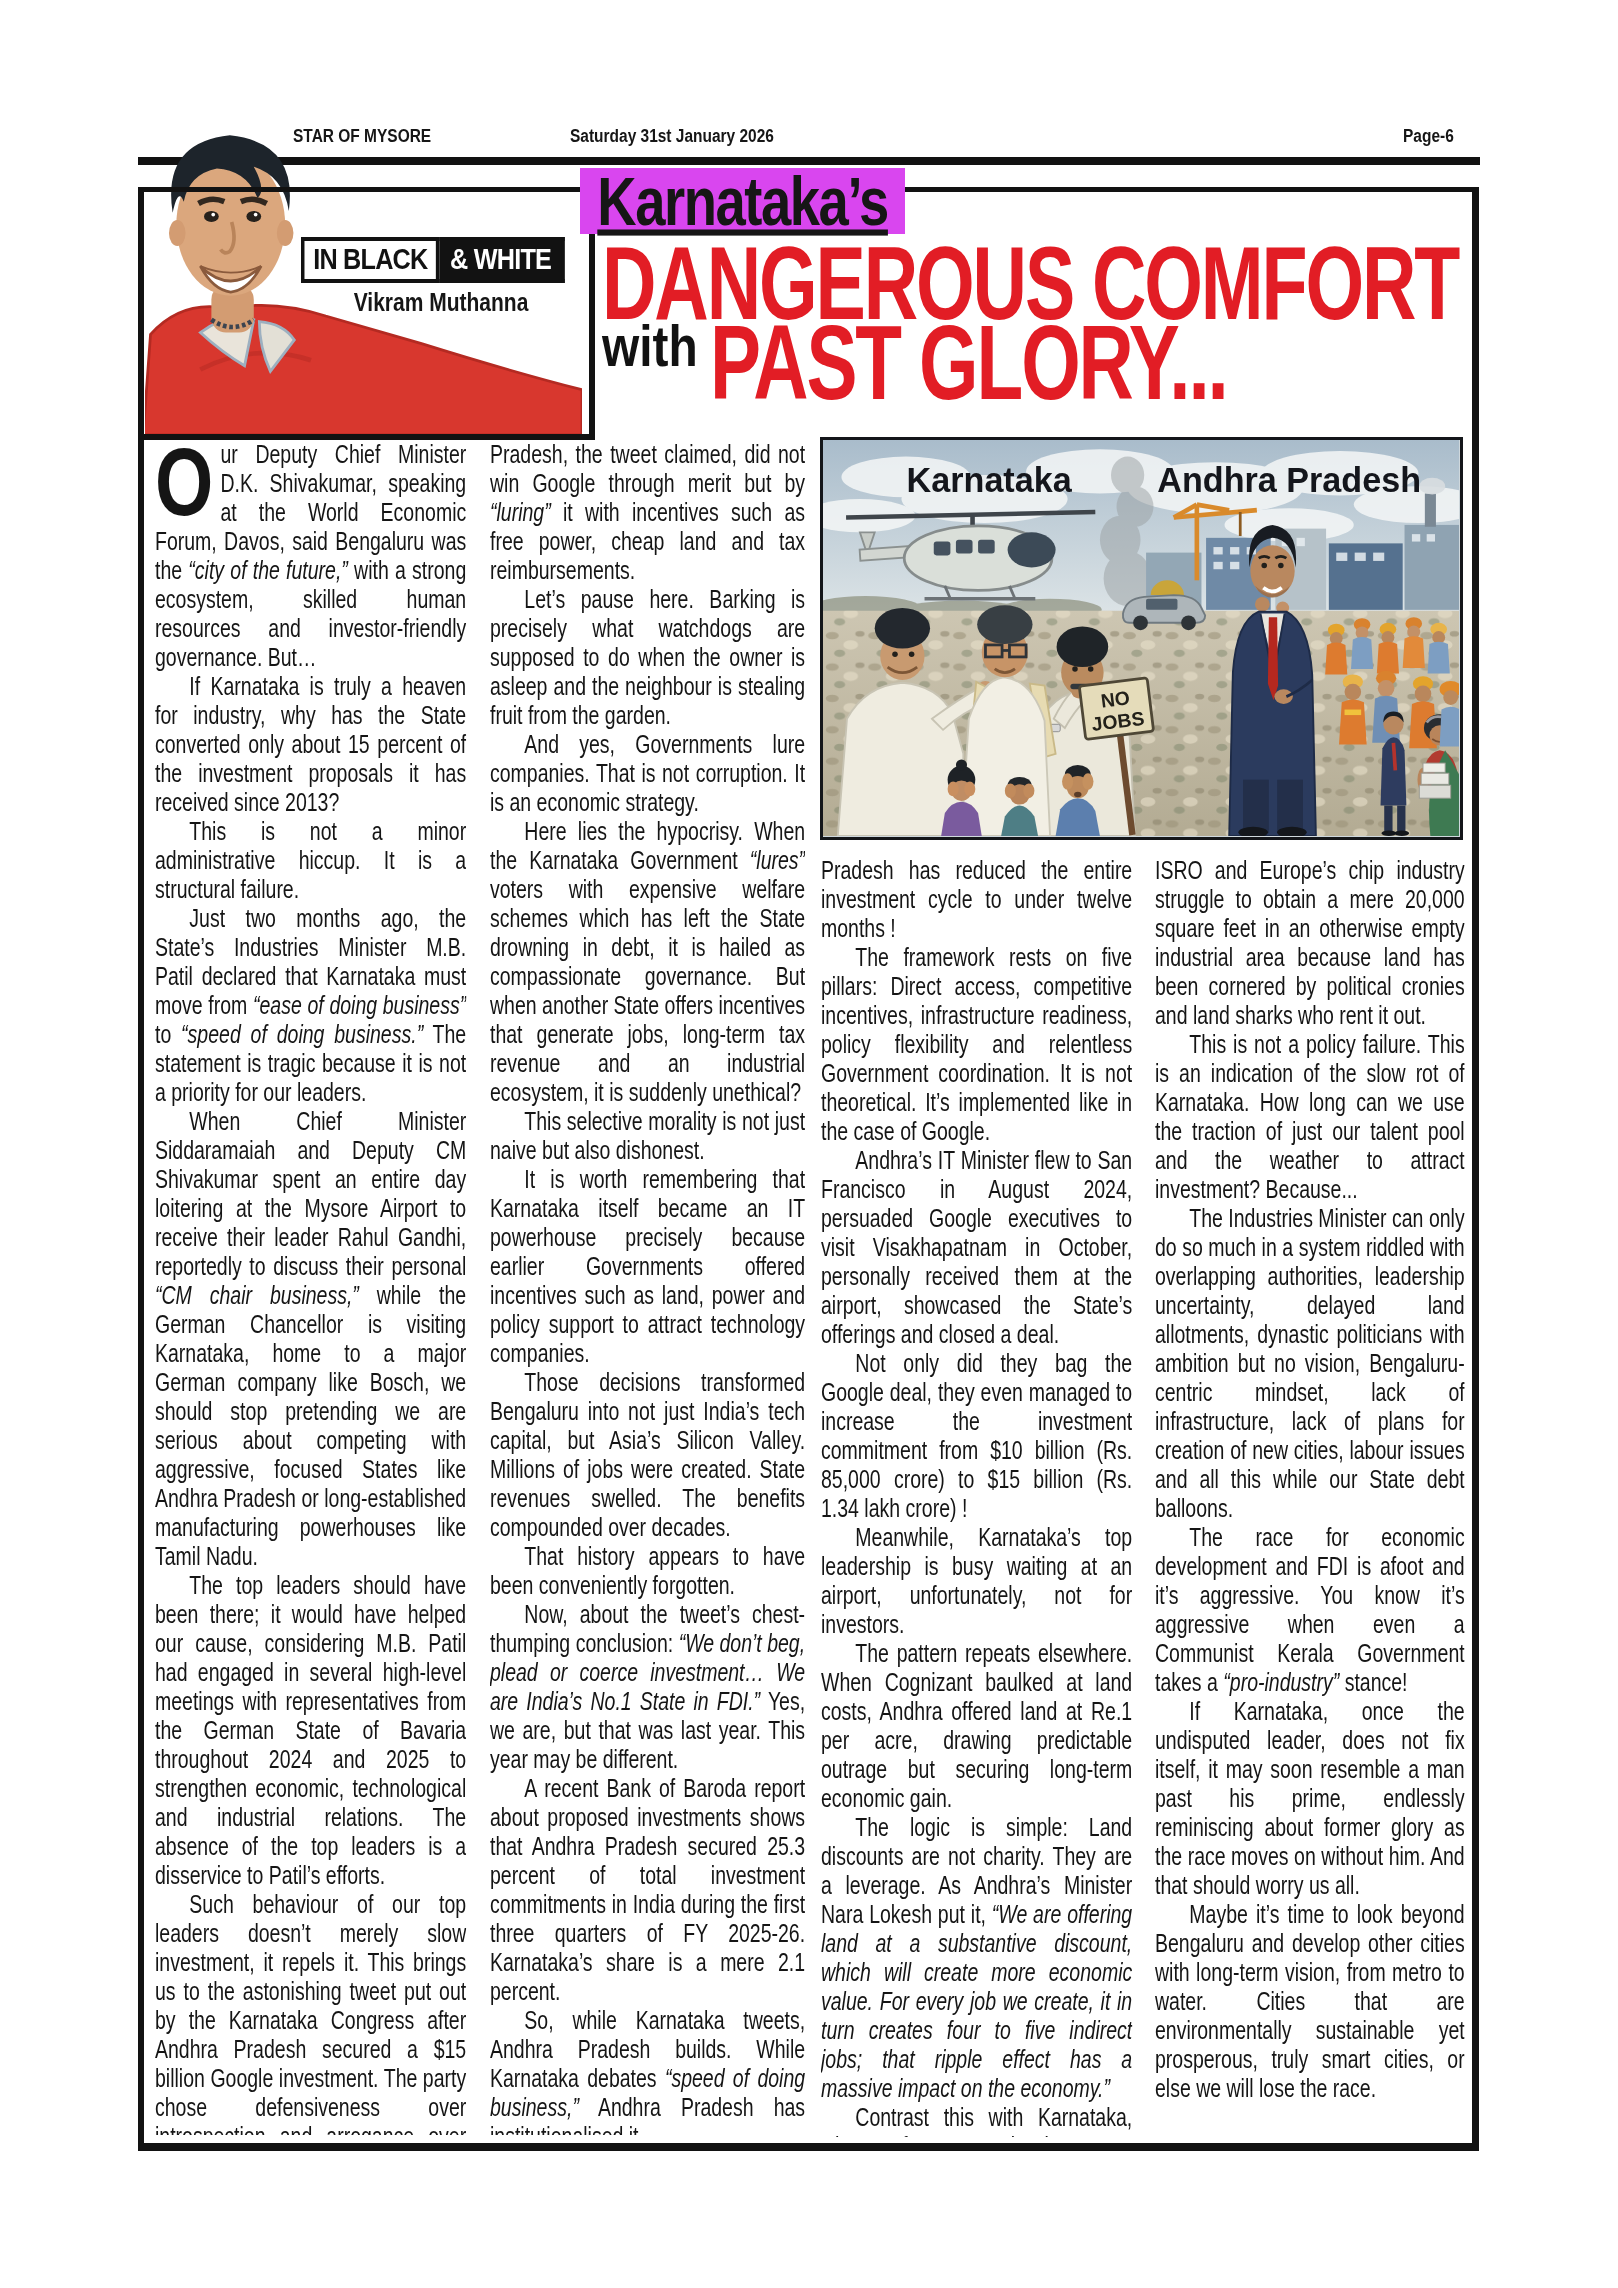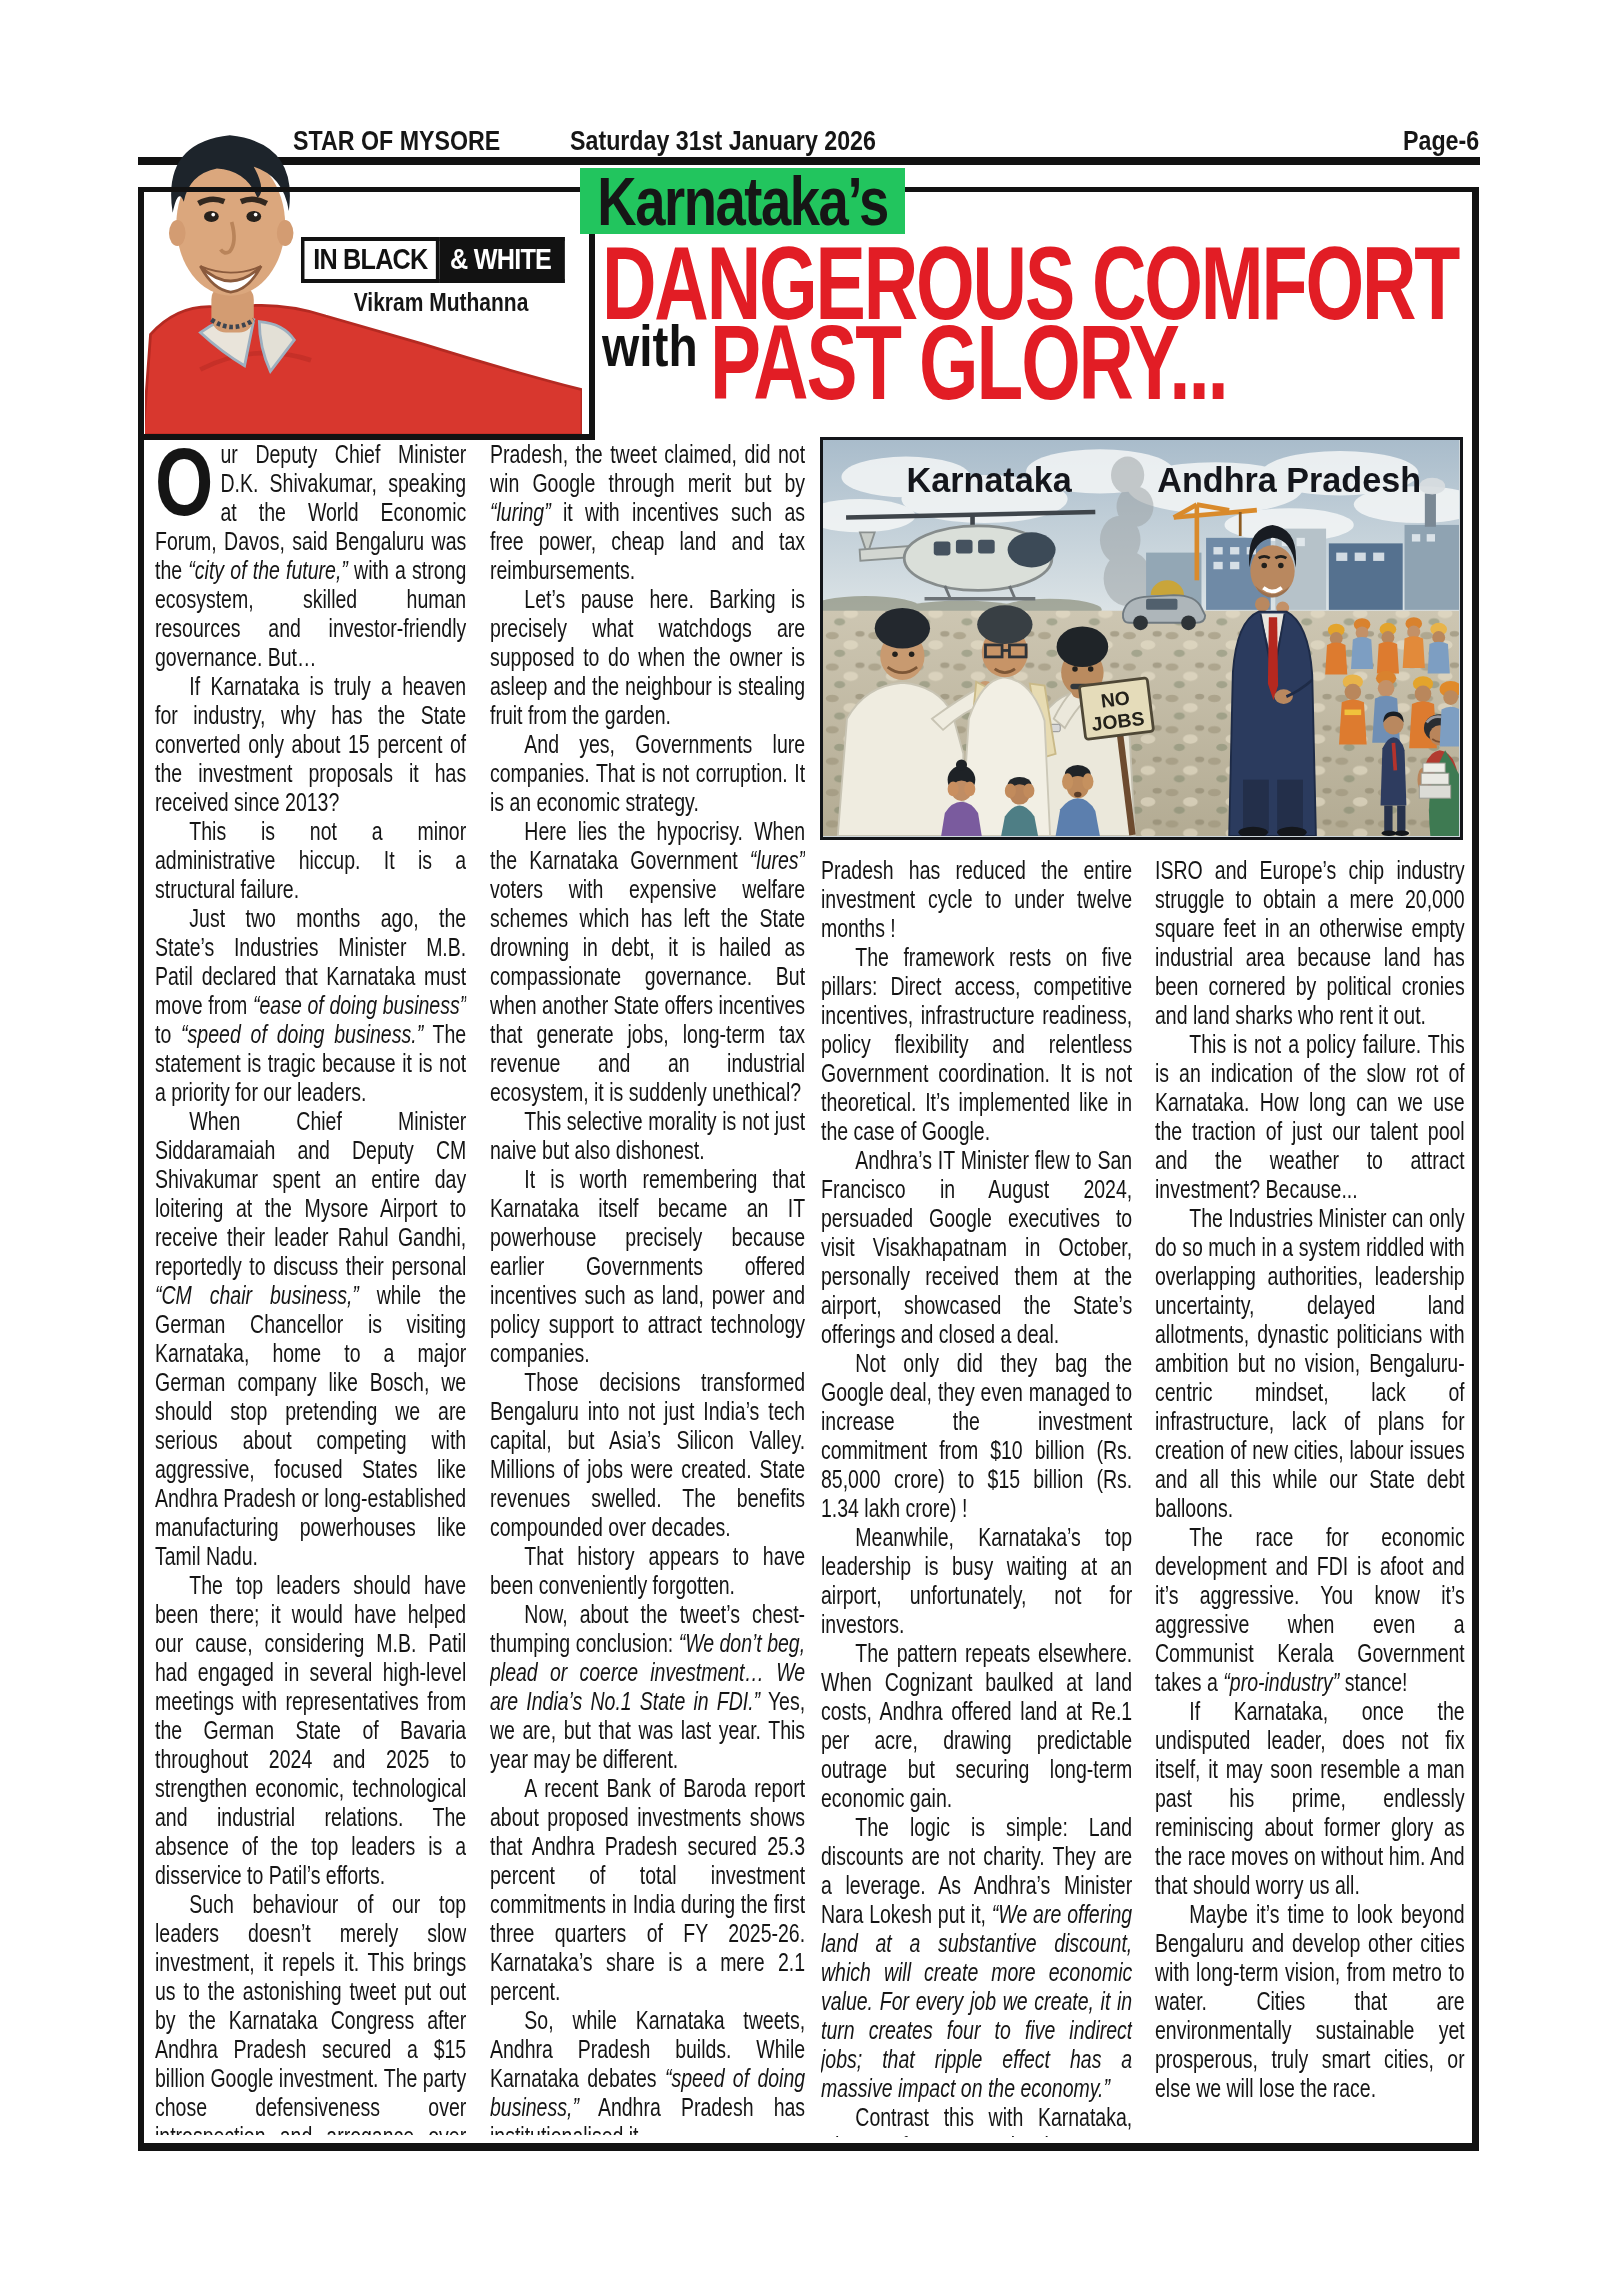--- a/index.html
+++ b/index.html
@@ -1,19 +1,19 @@
 <!DOCTYPE html>
 <html style="font-size:14.8px"><head>
 <meta charset="utf-8">
 <style>
   html,body{margin:0;padding:0;background:#ffffff;}
   .page{position:relative;width:1619px;height:2289px;background:#ffffff;overflow:hidden;
         font-family:"Liberation Sans", sans-serif;color:#161616;}
   
-  .mast-item{position:absolute;top:126px;font-size:27px;font-weight:bold;white-space:nowrap;}
+  .mast-item{position:absolute;top:126px;font-size:18px;font-weight:bold;white-space:nowrap;}
   .sqz{display:inline-block;transform:scaleX(.86);transform-origin:0 50%;}
   .paper-name{left:293px;}
   .issue-date{left:570px;}
   .page-number{left:1403px;}
   .top-rule{position:absolute;left:138px;top:157px;width:1342px;height:8.3px;background:#121212;z-index:1;}
   
   .frame{position:absolute;left:138px;top:187px;width:1341px;height:1964px;box-sizing:border-box;
          border:5.5px solid #121212;border-left-width:6.5px;border-right-width:7.4px;border-bottom-width:8.3px;z-index:1;}
   
   .author-box{position:absolute;left:138px;top:187px;width:457px;height:253px;box-sizing:border-box;
@@ -21,22 +21,22 @@
   .portrait{position:absolute;left:145px;top:102px;width:437px;height:333px;z-index:3;}
   .column-badge{position:absolute;left:301px;top:237px;z-index:5;display:flex;transform:scaleX(.87);
                 transform-origin:0 0;white-space:nowrap;}
   .badge-in-black{background:#ffffff;border:4.6px solid #121212;color:#121212;font-weight:bold;
                   font-size:29px;padding:1.8px 10px 2.8px;letter-spacing:-0.9px;}
   .badge-and-white{background:#121212;border:4.6px solid #121212;border-left:none;color:#ffffff;
                   font-weight:bold;font-size:29px;padding:1.8px 12px 2.8px;letter-spacing:-0.9px;}
   .author-name{position:absolute;left:297px;top:288px;width:288px;z-index:5;text-align:center;
                font-size:25px;font-weight:bold;transform:scaleX(.84);transform-origin:50% 0;}
   
-  .kicker{position:absolute;left:580px;top:168px;width:325px;height:66px;background:#22c55e;z-index:4;
-          display:flex;align-items:center;justify-content:center;}
+  .kicker{position:absolute;left:580px;top:168px;width:325px;height:66px;background:#d946ef;z-index:4;
+          display:flex;align-items:center;justify-content:center;text-decoration:underline;}
   .kicker span{font-size:68px;font-weight:bold;letter-spacing:-1.8px;white-space:nowrap;
                transform:scaleX(.8) scaleY(1.02);transform-origin:50% 55%;}
   .headline-main{position:absolute;left:602px;top:231px;z-index:4;white-space:nowrap;
                  font-size:98px;font-weight:bold;letter-spacing:-2.8px;line-height:1;
                  transform:scaleX(.77) scaleY(1.06);transform-origin:0 0;}
   .headline-sub{position:absolute;left:602px;top:321px;height:103px;z-index:4;display:flex;
                 align-items:flex-start;white-space:nowrap;}
   .hw{font-size:57px;font-weight:bold;color:#121212;line-height:.9;
       transform:scaleX(.84);transform-origin:0 100%;margin-right:-5.5px;}
   .hp{font-size:102px;font-weight:bold;letter-spacing:-2.8px;line-height:.86;

